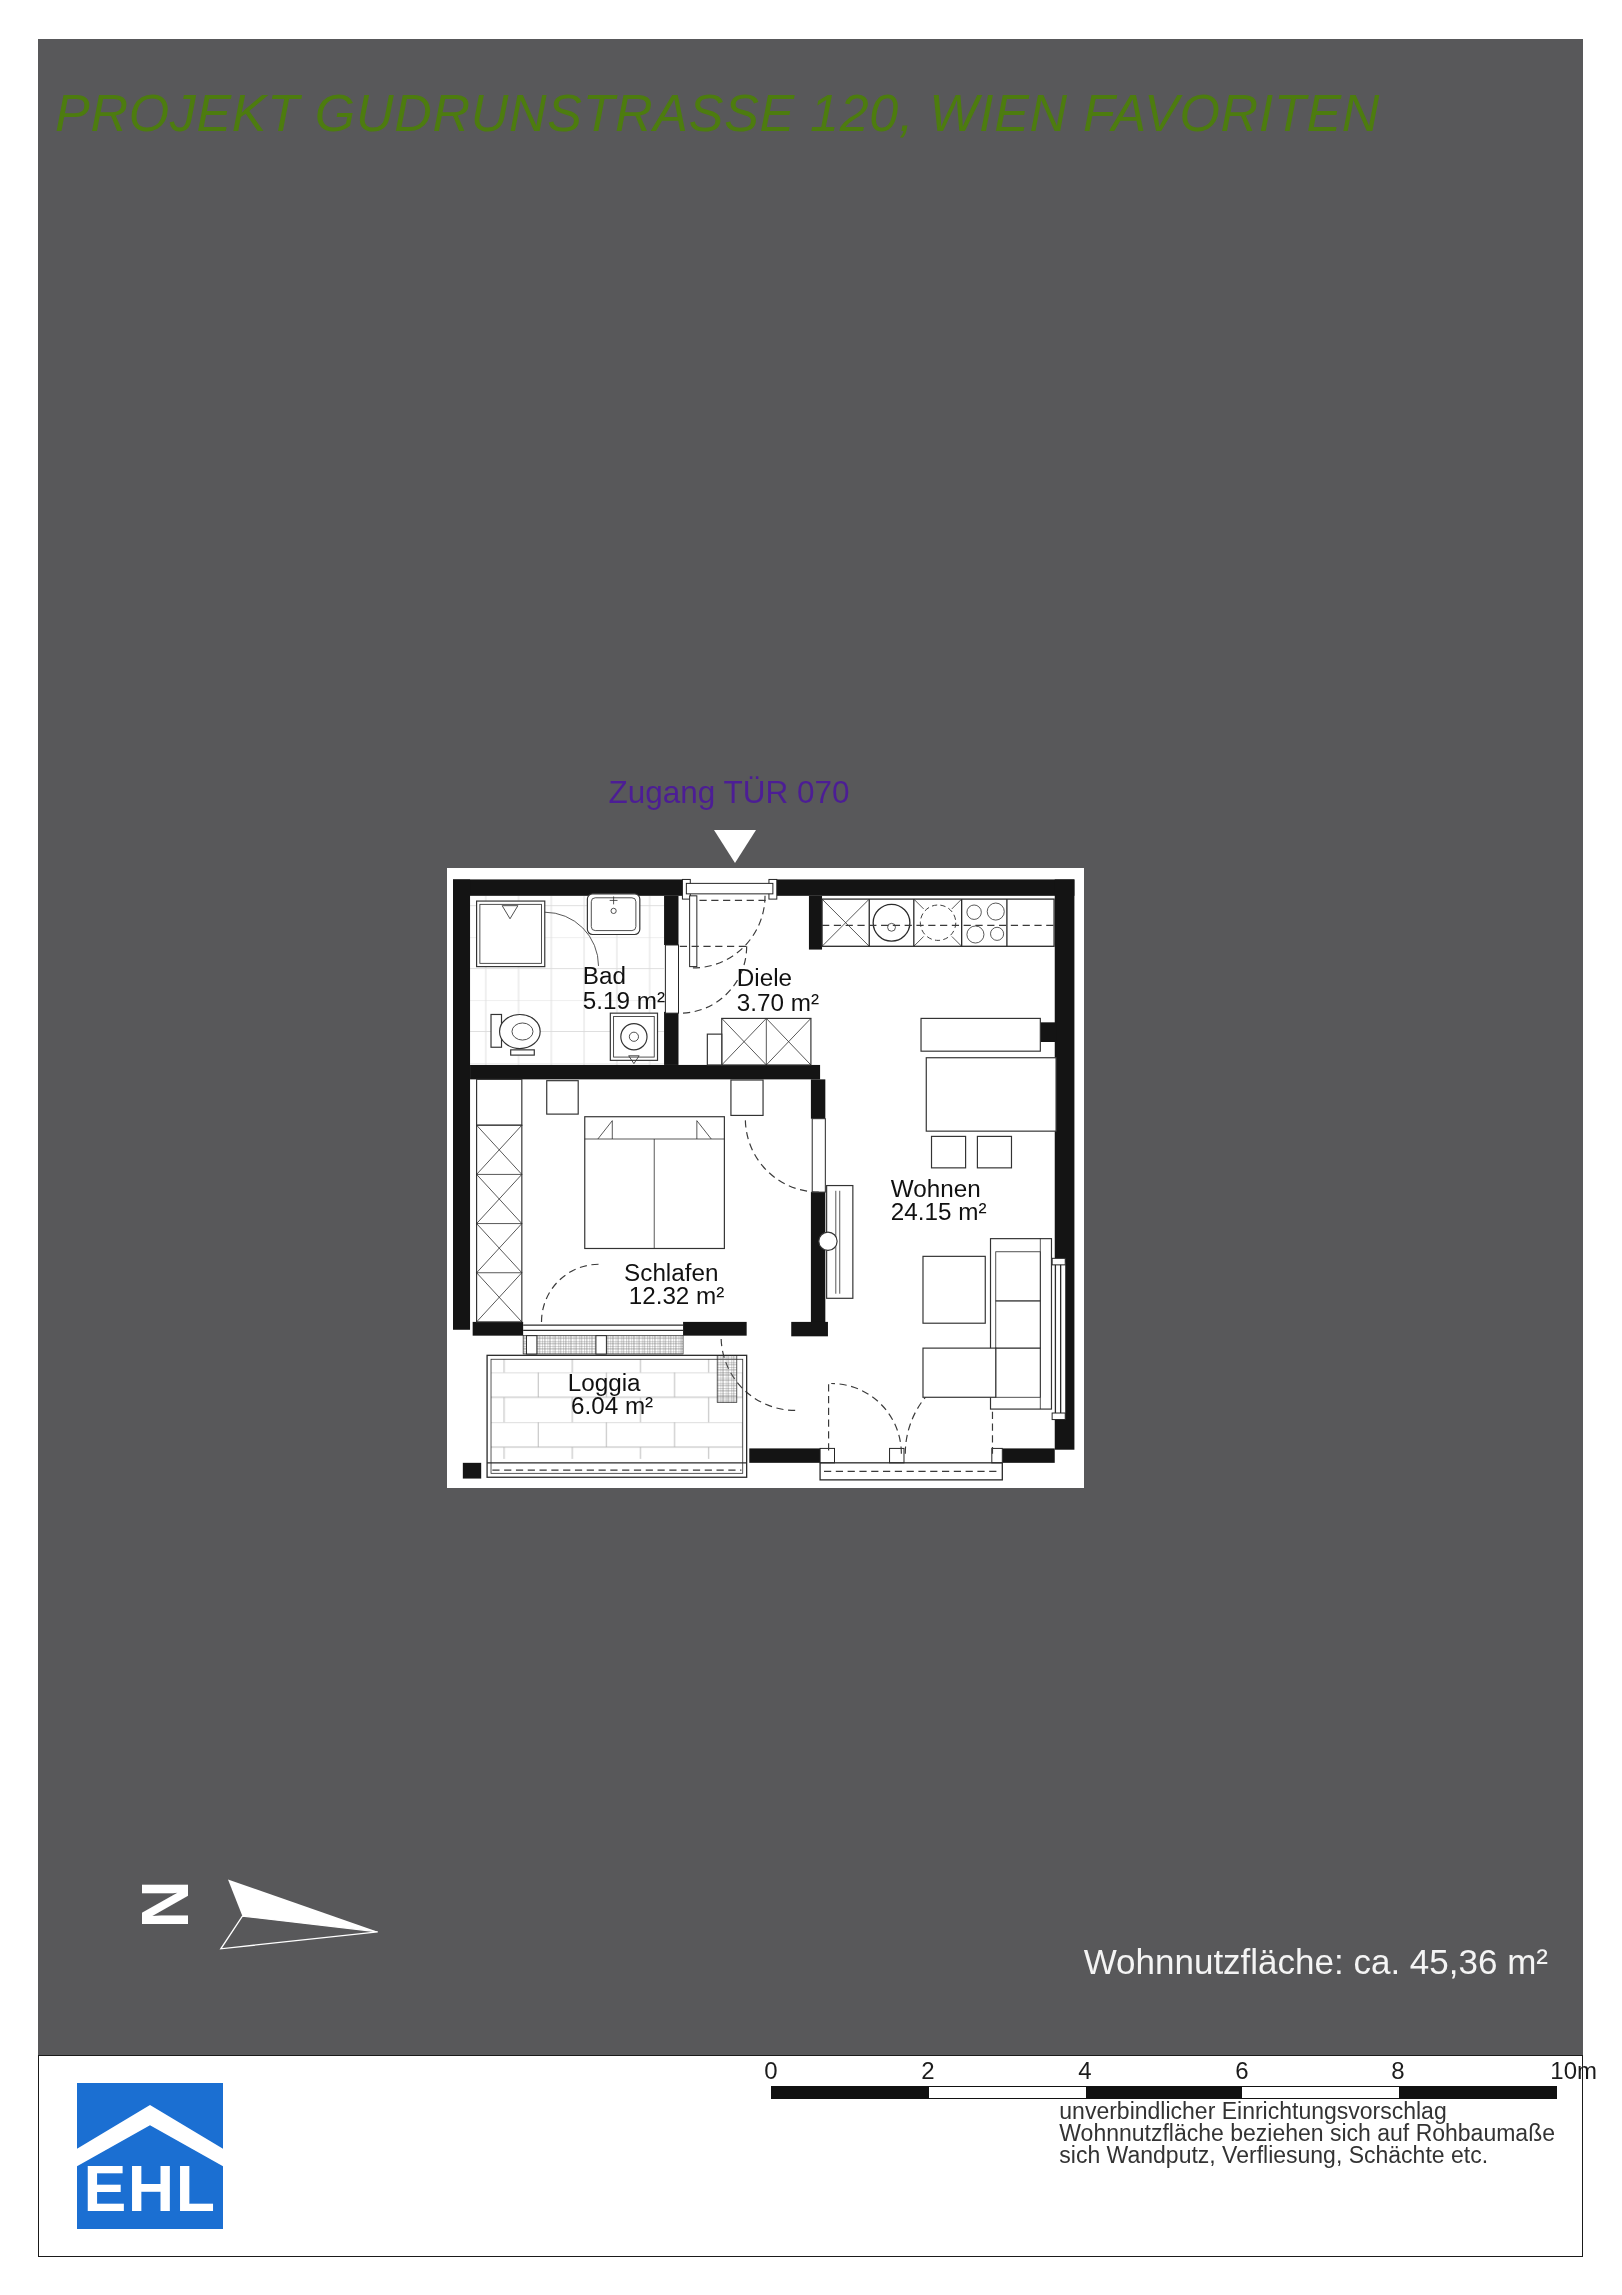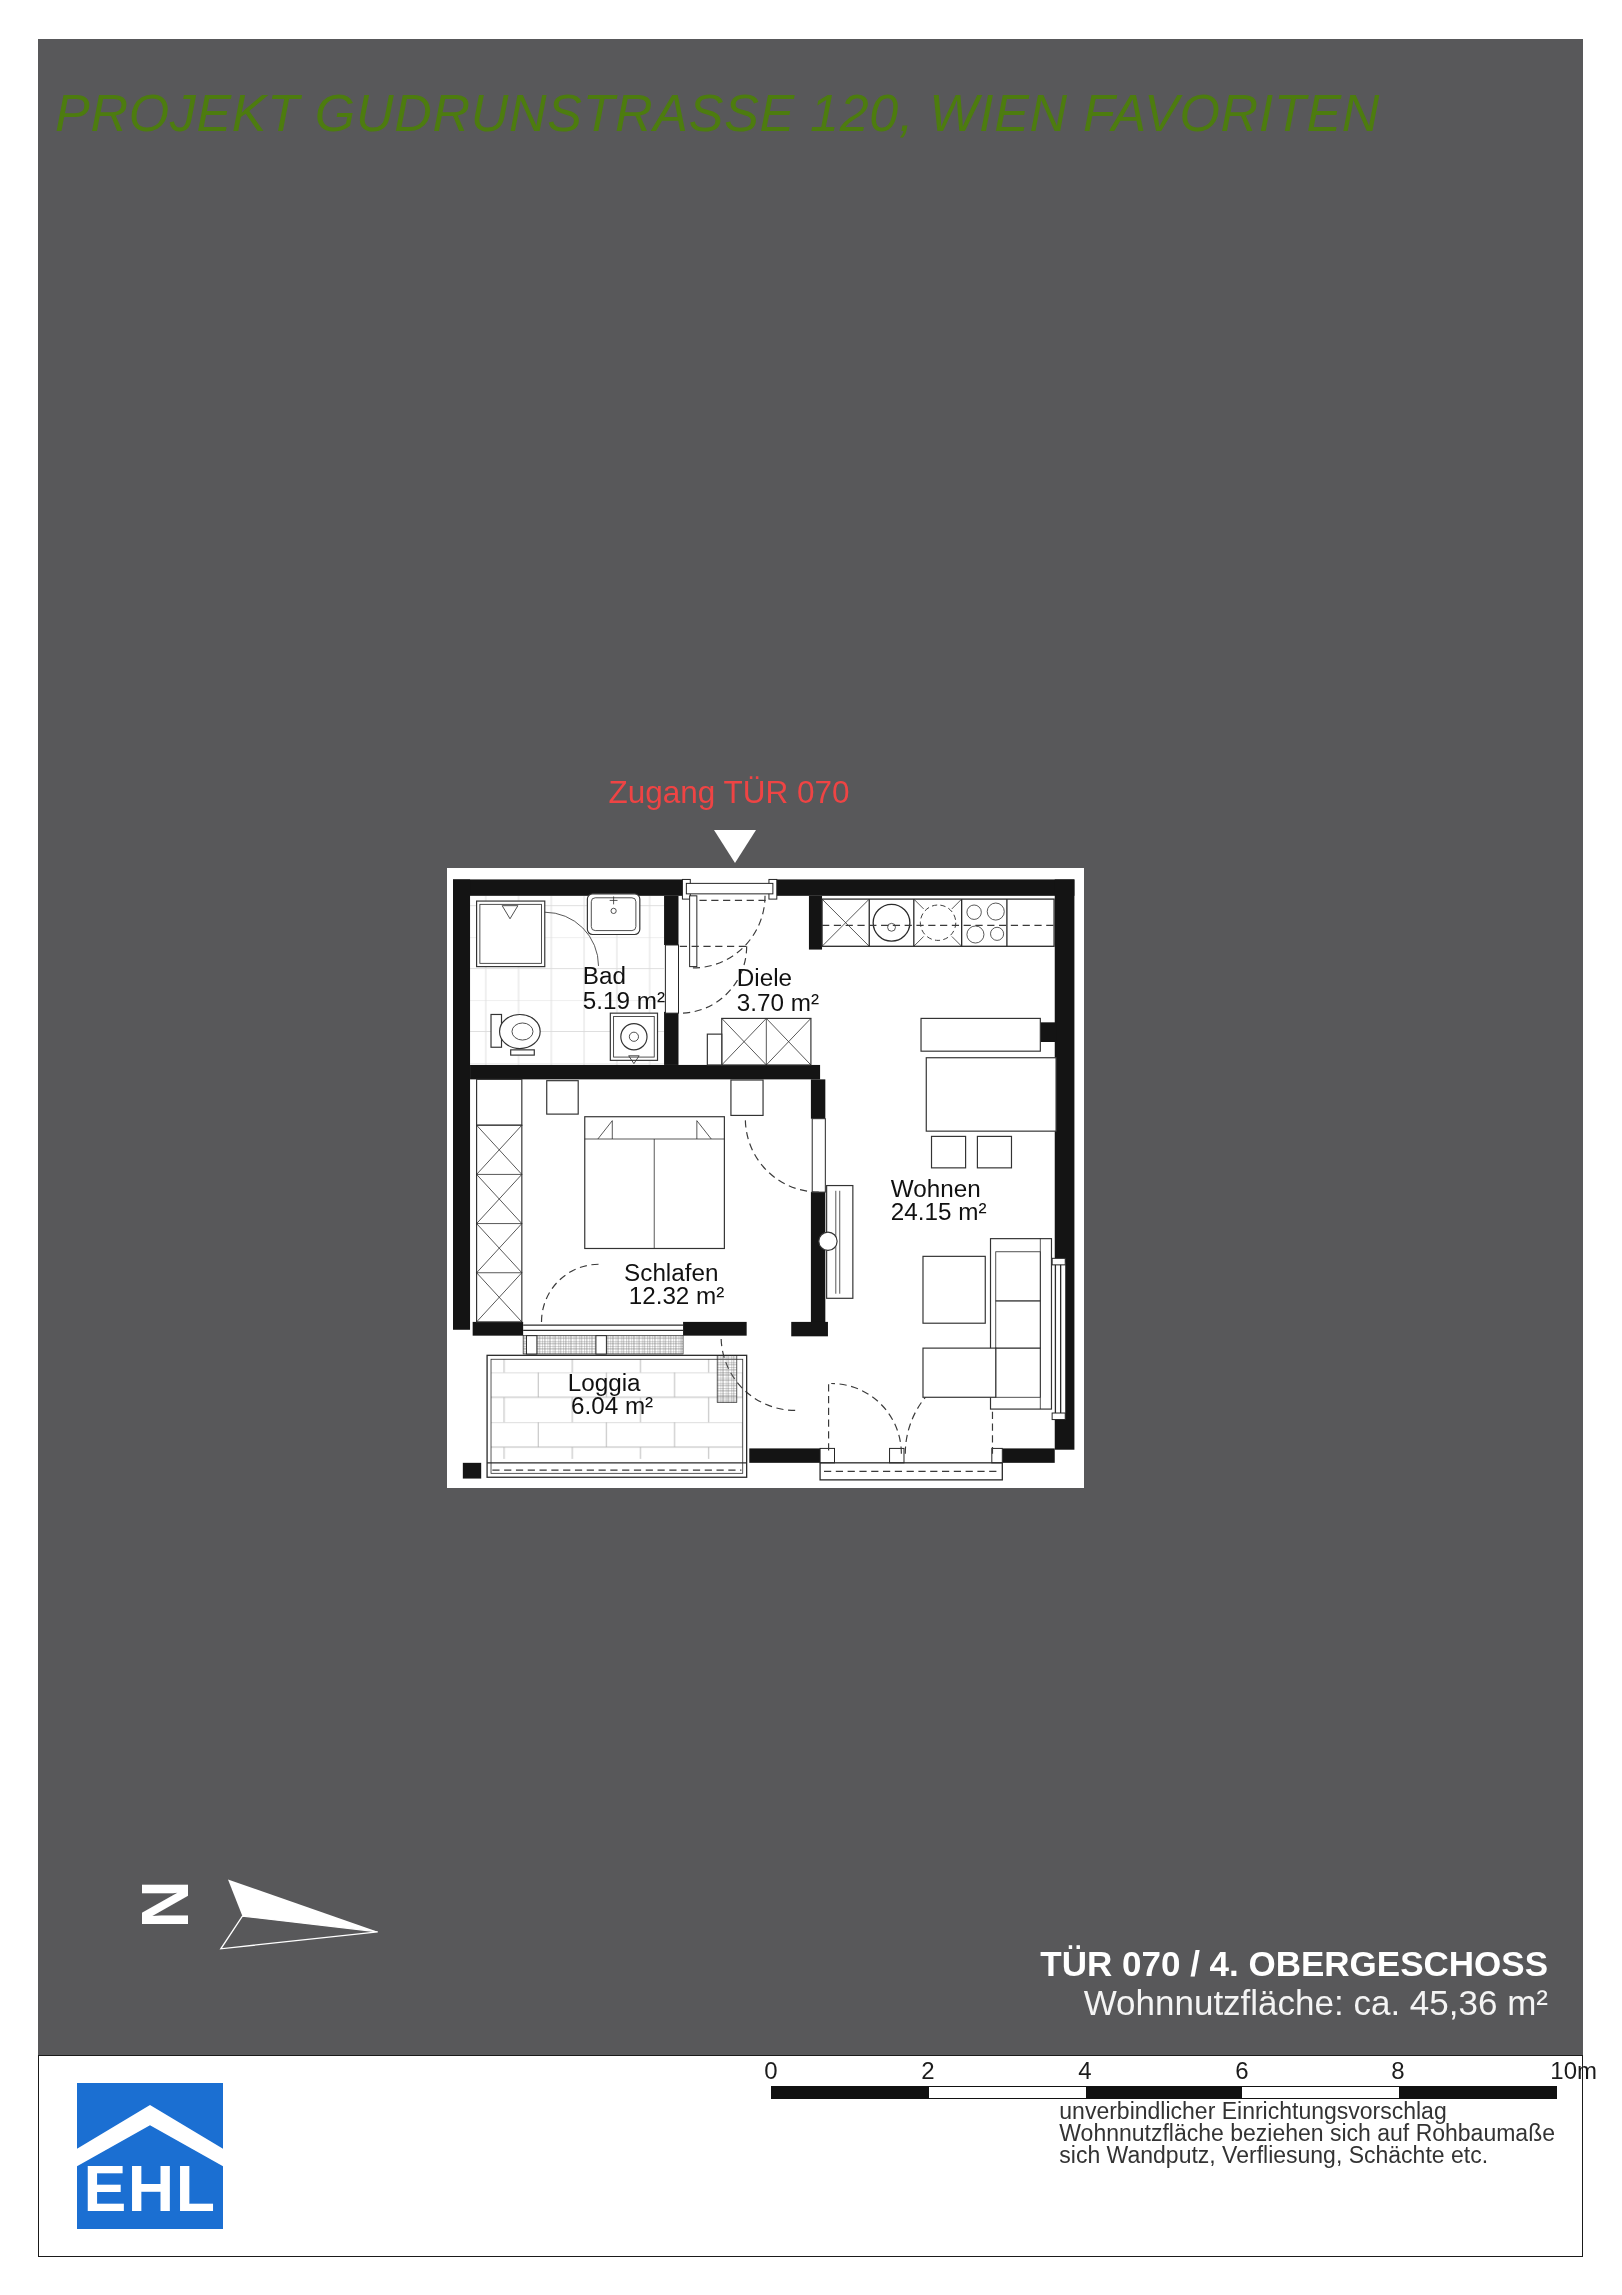--- a/index.html
+++ b/index.html
@@ -2,21 +2,21 @@
 <html style="font-size:10.5px"><head>
 <meta charset="utf-8">
 <style>
   html,body{margin:0;padding:0;background:#fff;width:1623px;height:2295px;position:relative;
             font-family:"Liberation Sans", sans-serif;}
   .abs{position:absolute;}
   
   #sheet{left:38px;top:39px;width:1545px;height:2016px;background:#58585A;}
   #page-title{left:55px;top:83px;font-size:52px;letter-spacing:0.7px;color:#4d7c0f;font-weight:400;white-space:nowrap;font-style:italic;}
   
-  #access-label{left:729px;top:774px;transform:translateX(-50%);font-size:31.5px;color:#ef4444;white-space:nowrap;}
+  #access-label{left:729px;top:774px;transform:translateX(-50%);font-size:31.5px;color:#4c1d95;white-space:nowrap;}
   #access-triangle{left:714px;top:830px;width:0;height:0;border-left:21.6px solid transparent;
                    border-right:21.6px solid transparent;border-top:33px solid #ffffff;}
   
   #plan-bg{left:447px;top:868px;width:637px;height:620px;background:#ffffff;}
   #plan-svg{left:453px;top:874px;}
   
   #unit-info{right:75px;top:1943px;text-align:right;color:#ffffff;}
   #unit-info .t{font-size:35px;font-weight:bold;line-height:41px;}
   #unit-info .s{font-size:35px;font-weight:400;line-height:37px;color:#f4f4f4;}
   
@@ -238,21 +238,20 @@
   <text class="lbl" x="180" y="824">6.04 m²</text>
 </svg>
 
 <svg class="abs" style="left:131px;top:1871px" width="262" height="85" viewBox="0 0 400 130">
   <text transform="translate(17,14) rotate(90)" font-family="Liberation Sans,sans-serif" font-size="102" font-weight="bold" fill="#fff">N</text>
   <polygon points="148,13 377,93 170,69" fill="#ffffff"></polygon>
   <polygon points="170,69 377,93 137,119" fill="none" stroke="#ffffff" stroke-width="2"></polygon>
 </svg>
 
 <div class="abs" id="unit-info">
-  <div class="t">TÜR 070 / 4. OBERGESCHOSS</div>
   <div class="s">Wohnnutzfläche: ca. 45,36 m²</div>
 </div>
 
 <div class="abs" id="footer"></div>
 
 <svg class="abs" style="left:77px;top:2083px" width="146" height="146" viewBox="0 0 100 100">
   <rect x="0" y="0" width="100" height="100" fill="#1B6FD2"></rect>
   <polygon points="0,57 50,29 100,57 100,45 50,15 0,45" fill="#ffffff"></polygon>
   <text x="50" y="88" text-anchor="middle" font-family="Liberation Sans,sans-serif" font-size="44" font-weight="bold" fill="#ffffff" letter-spacing="1">EHL</text>
 </svg>

